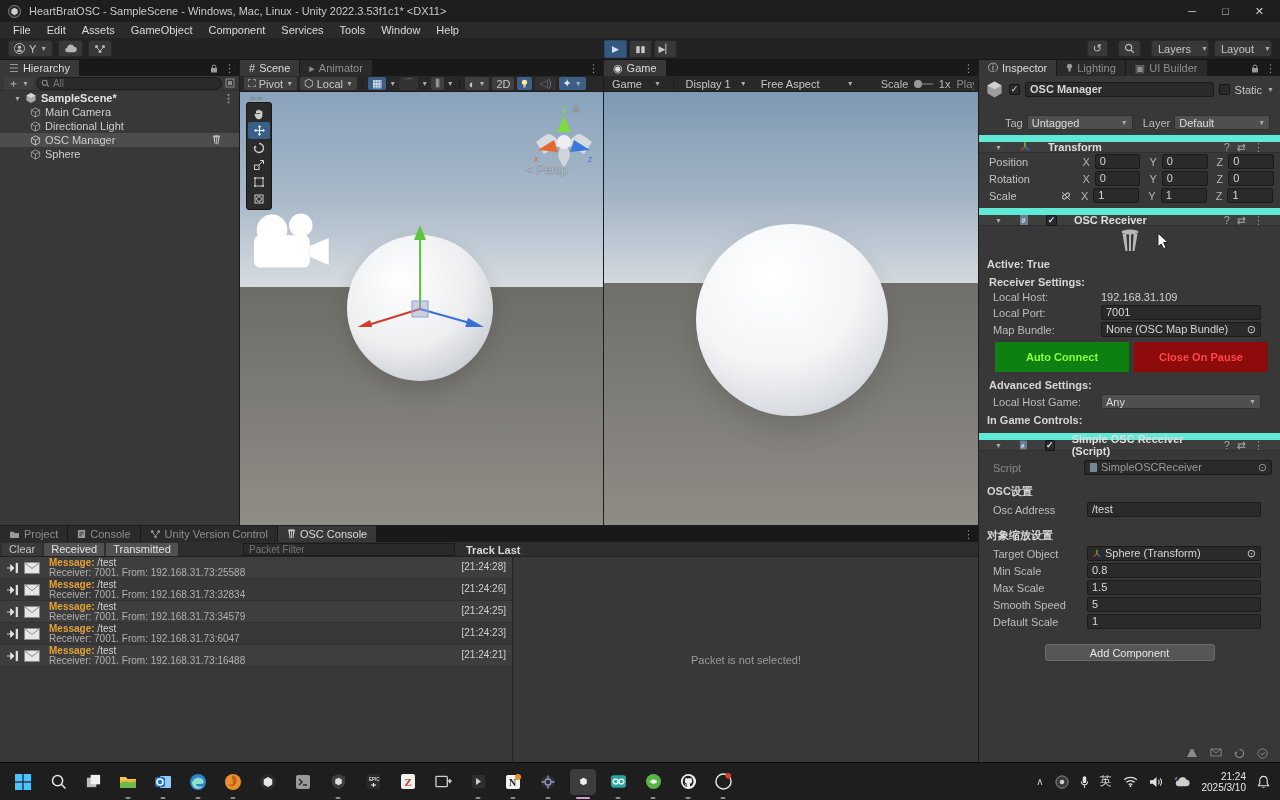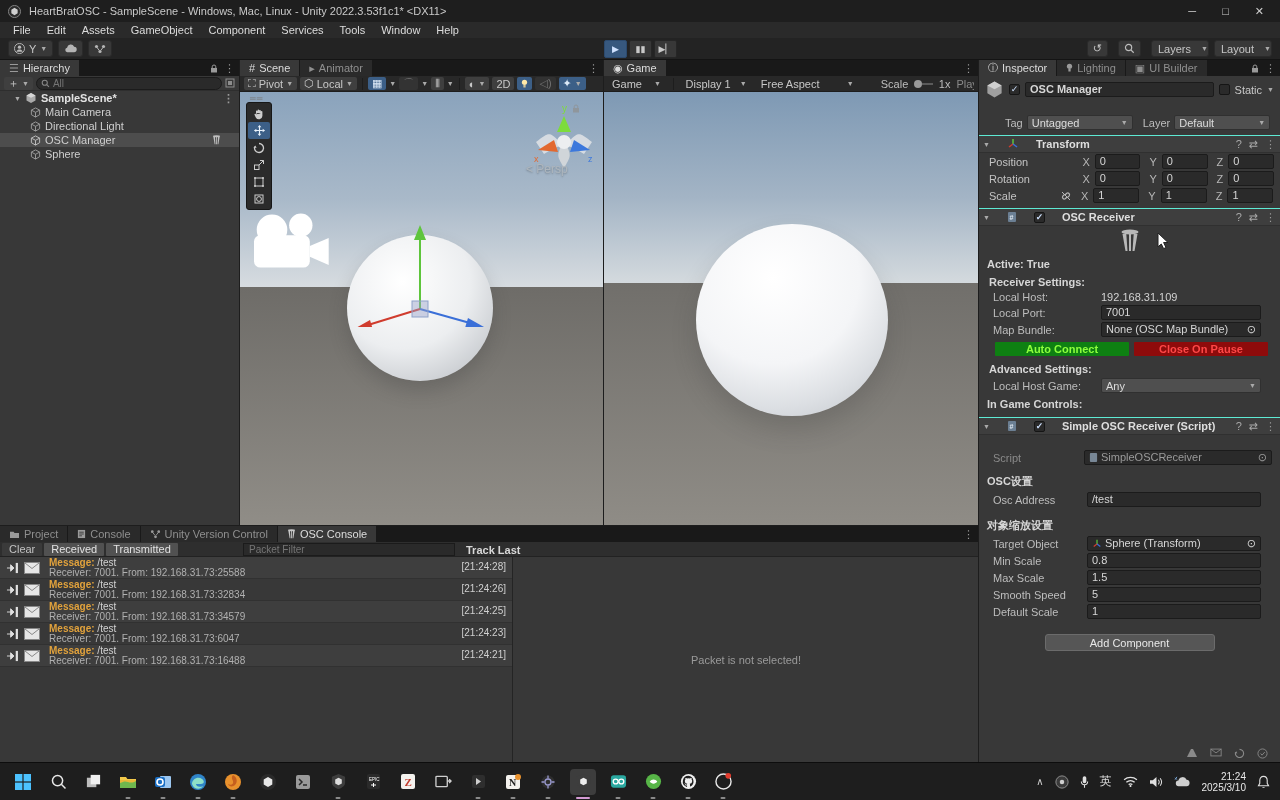--- a/index.html
+++ b/index.html
@@ -57,31 +57,31 @@
   .toolstrip{position:absolute;left:6px;top:10px;width:26px;background:#2b2b2b;border:1px solid #171717;border-radius:3px;padding:2px 1px}
   .tool{width:22px;height:17px;display:flex;align-items:center;justify-content:center;border-radius:2px;color:#cdcdcd}
   .tool.on{background:#3c5f87}
   .persp{position:absolute;color:#aeb6bd;font-size:12px;text-shadow:0 1px 2px rgba(0,0,0,.3)}
 
   
   #inspector{left:978px;top:60px;width:302px;height:702px;border-left:1px solid #1d1d1d;overflow:hidden}
   .ins-head{padding:4px 6px 2px 6px}
   .ins-row1{display:flex;align-items:center;gap:5px}
   .ins-row2{display:flex;align-items:center;gap:4px;margin:16px 0 3px 20px}
-  .comp-head{height:18px;background:#3e3e3e;border-top:1px solid #5eead4;border-bottom:1px solid #303030;display:flex;align-items:center;gap:17px;padding:0 4px;font-weight:bold;color:#dedede}
+  .comp-head{height:18px;background:#3e3e3e;border-top:7px solid #5eead4;border-bottom:1px solid #303030;display:flex;align-items:center;gap:17px;padding:0 16px;font-weight:bold;color:#dedede}
   .comp-head .hicons{margin-left:auto;display:flex;gap:7px;color:#a8a8a8;font-weight:normal}
   .trow{display:flex;align-items:center;padding:1px 6px 1px 10px;gap:3px}
   .trow .lbl{width:68px;color:#c3c3c3}
   .axis{color:#b6b6b6;margin:0 2px 0 6px}
   .nfield{width:46px}
   .seclbl{font-weight:bold;color:#d6d6d6;padding:4px 0 2px 10px}
   .kvrow{display:flex;align-items:center;padding:1px 8px 1px 14px}
   .kvrow .k{width:108px;color:#bdbdbd}
   .btnrow{display:flex;gap:5px;padding:4px 12px 3px 16px}
-  .xbtn{flex:1;height:14px;display:flex;align-items:center;justify-content:center;font-weight:bold;border-radius:1px;font-size:11px}
+  .xbtn{flex:1;height:30px;display:flex;align-items:center;justify-content:center;font-weight:bold;border-radius:1px;font-size:11px}
   .b-green{background:#0e8012;color:#8dff3c}
   .b-red{background:#8e0b0b;color:#ff4747}
   .b-yellow{background:#8f7c0c;color:#ffe03d}
   .addc{background:#565656;border:1px solid #6b6b6b;border-radius:3px;height:17px;width:170px;margin:14px auto;display:flex;align-items:center;justify-content:center;color:#e8e8e8}
 
   
   #bottom{left:0;top:525px;width:978px;height:237px;border-top:1px solid #1d1d1d}
   .ctoolbar{height:15px;background:#2e2e2e;border-bottom:1px solid #222;position:relative;display:flex;align-items:center;padding:0 2px;gap:2px}
   .cchip{background:#3a3a3a;height:13px;display:inline-flex;align-items:center;padding:0 7px;color:#c2c2c2;border-radius:1px}
   .cchip.on{background:#515151;color:#e2e2e2}
@@ -569,21 +569,21 @@
         <text x="2.4" y="9" font-size="7" fill="#dfe8f0">#</text>
       </svg>
     <span class="cbx">✓</span>
     <span>Simple OSC Receiver (Script)</span>
     <span class="hicons">
         <span>?</span>
         <span>⇄</span>
         <span class="dots3">⋮</span>
       </span>
   </div>
-  <div class="kvrow" style="margin-top:14px">
+  <div class="kvrow" style="margin-top:8px">
       <span class="k" style="width:94px;color:#8a8a8a">Script</span>
     <span class="field" style="width:194px;color:#9a9a9a;justify-content:space-between">
         <span style="display:flex;gap:3px;align-items:center">
           <svg width="9" height="11" viewBox="0 0 10 12">
             <rect x="1" y="1" width="8" height="10" rx="1" fill="#788796"></rect>
           </svg>
           <span>SimpleOSCReceiver</span>
         </span>
         <span>⊙</span>
       </span>

